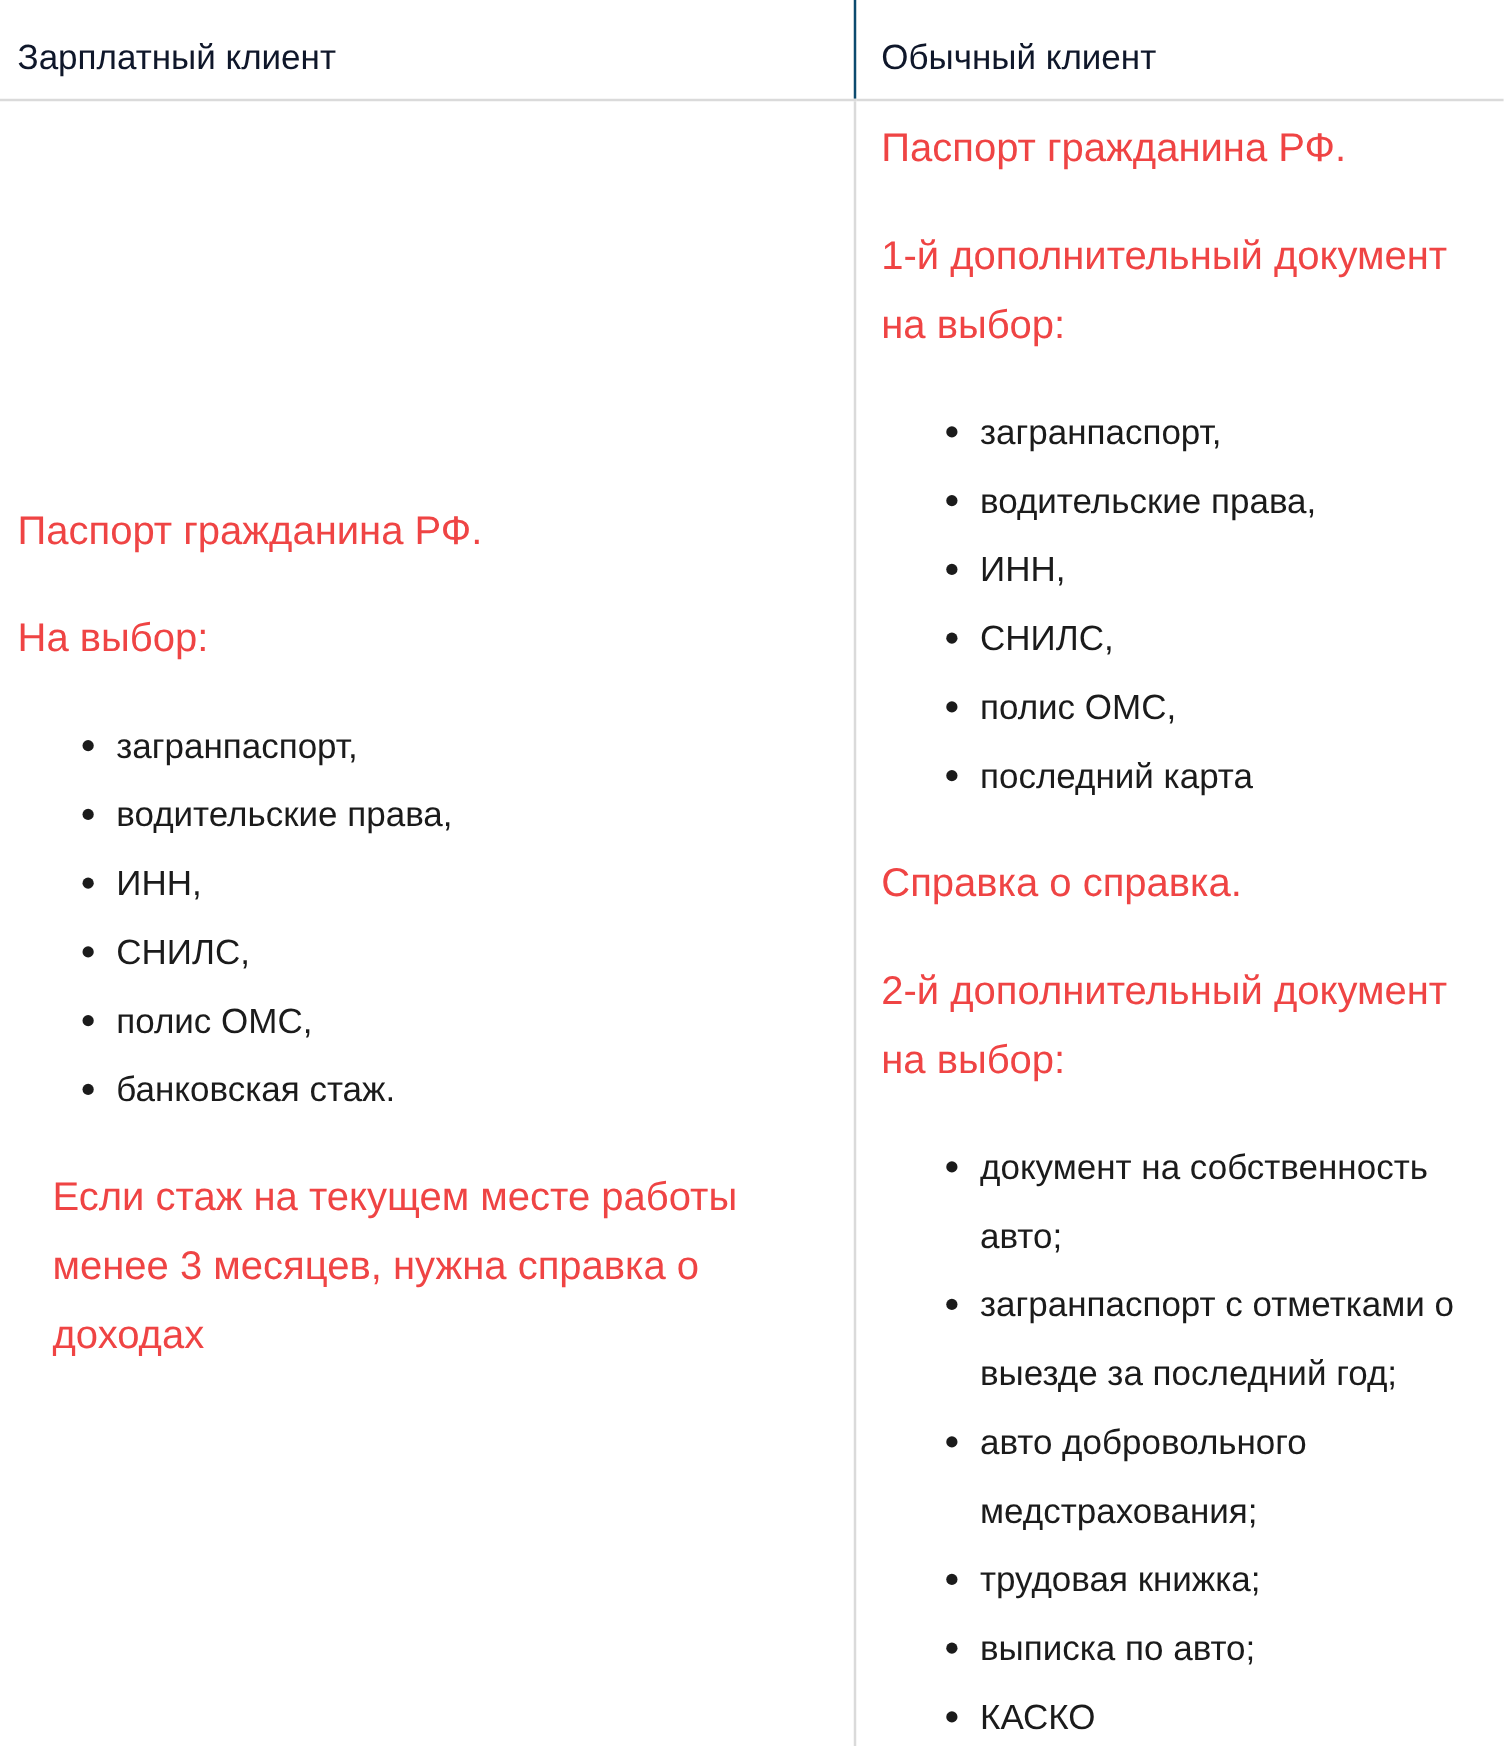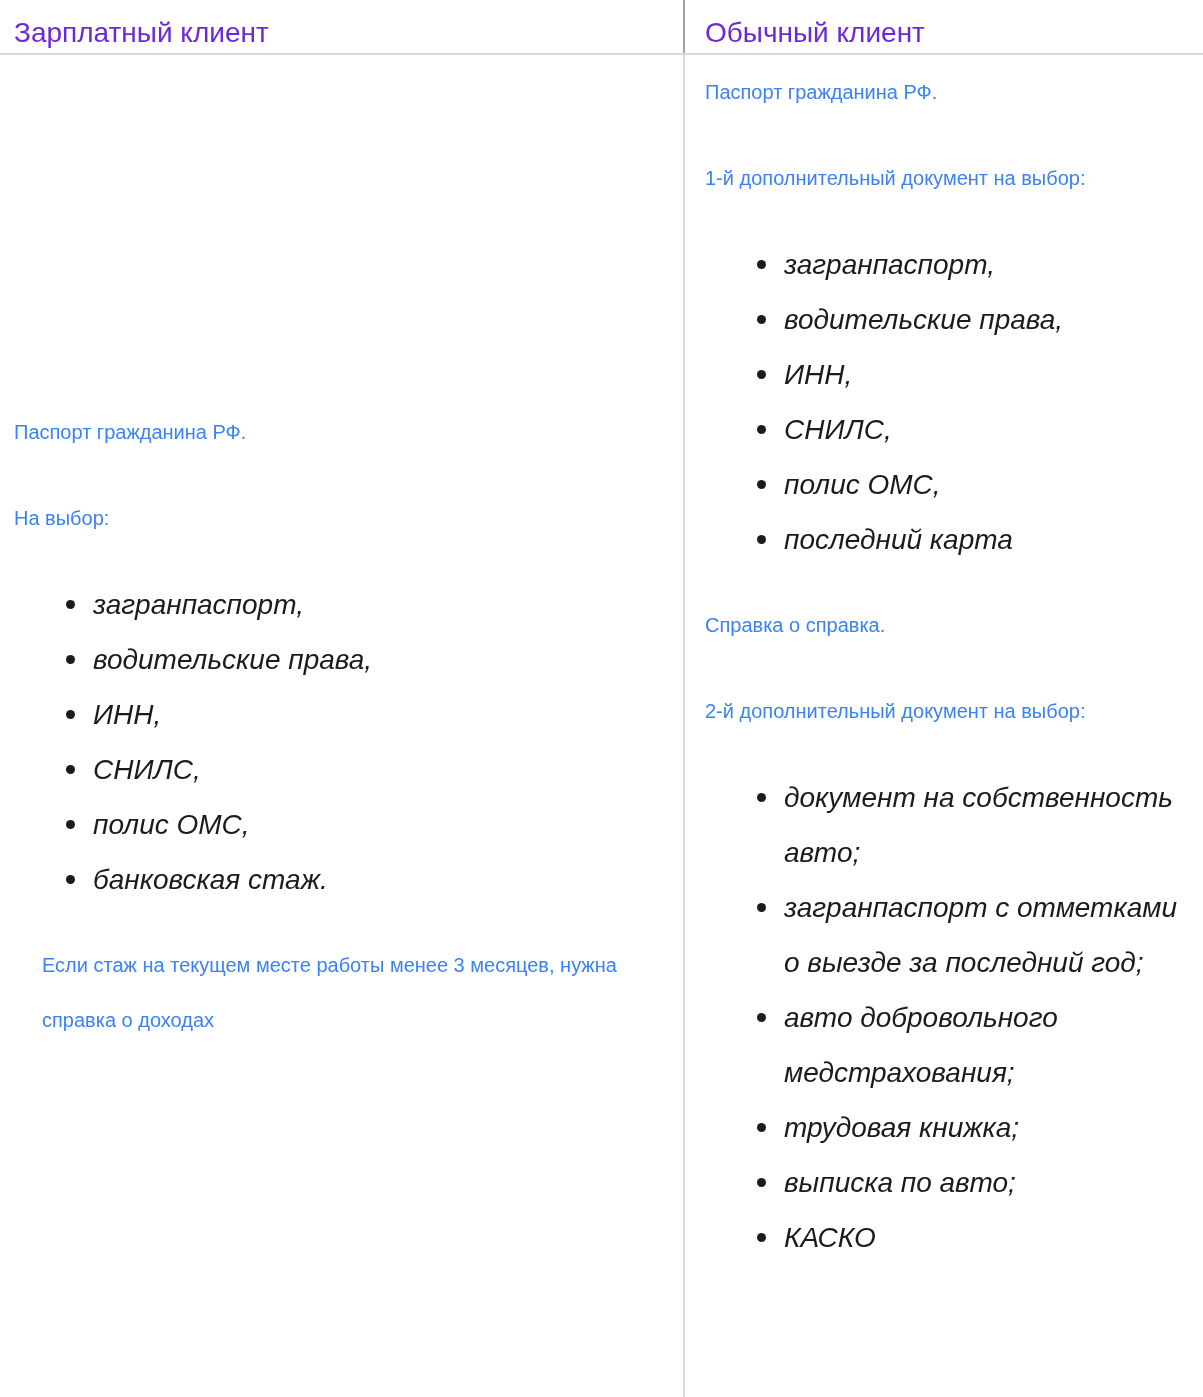--- a/index.html
+++ b/index.html
@@ -19,56 +19,56 @@
     width: 1203px;
     height: 1397px;
     border-collapse: collapse;
     table-layout: fixed;
   }
 
   .col-left { width: 684px; }
   .col-right { width: 519px; }
 
   .header-cell {
-    height: 54px;
+    height: 80px;
     box-sizing: border-box;
     border-bottom: 2px solid #dadada;
     vertical-align: middle;
     padding: 12px 14px 0 14px;
     font-size: 28px;
     line-height: 34px;
     font-weight: 400;
-    color: #6d28d9;
+    color: #0f172a;
     text-align: left;
   }
   .header-cell.right-col {
-    border-left: 2px solid #a3a3a3;
+    border-left: 2px solid #0c4a6e;
     padding-left: 20px;
   }
 
   .body-cell {
     vertical-align: middle;
     padding: 10px 14px 10px 14px;
     box-sizing: border-box;
     font-size: 28px;
     line-height: 55px;
     color: #1b1b1b;
   }
   .body-cell.right-col {
     border-left: 2px solid #dadada;
     padding-left: 20px;
     padding-right: 8px;
     vertical-align: top;
   }
 
   .para {
     margin: 0 0 31px 0;
-    font-size: 20px;
+    font-size: 32px;
     line-height: 55px;
-    color: #3b82f6;
+    color: #ef4444;
   }
   .para:last-child { margin-bottom: 0; margin-left: 28px; }
 
   ul.doc-list {
     list-style: none;
     margin: 0 0 31px 0;
     padding: 0;
   }
   ul.doc-list:last-child { margin-bottom: 0; }
 
@@ -82,21 +82,21 @@
   }
   ul.doc-list > li > .bullet-dot {
     position: absolute;
     left: 52px;
     top: 23px;
     width: 9px;
     height: 9px;
     border-radius: 50%;
     background: #1b1b1b;
   }
-  .li-text { display: inline; font-style: italic; }
+  .li-text { display: inline; }
 
   .cell-inner { display: block; }
 </style>
 </head>
 <body>
 
 <table class="doc-table">
   <colgroup>
     <col class="col-left">
     <col class="col-right">

